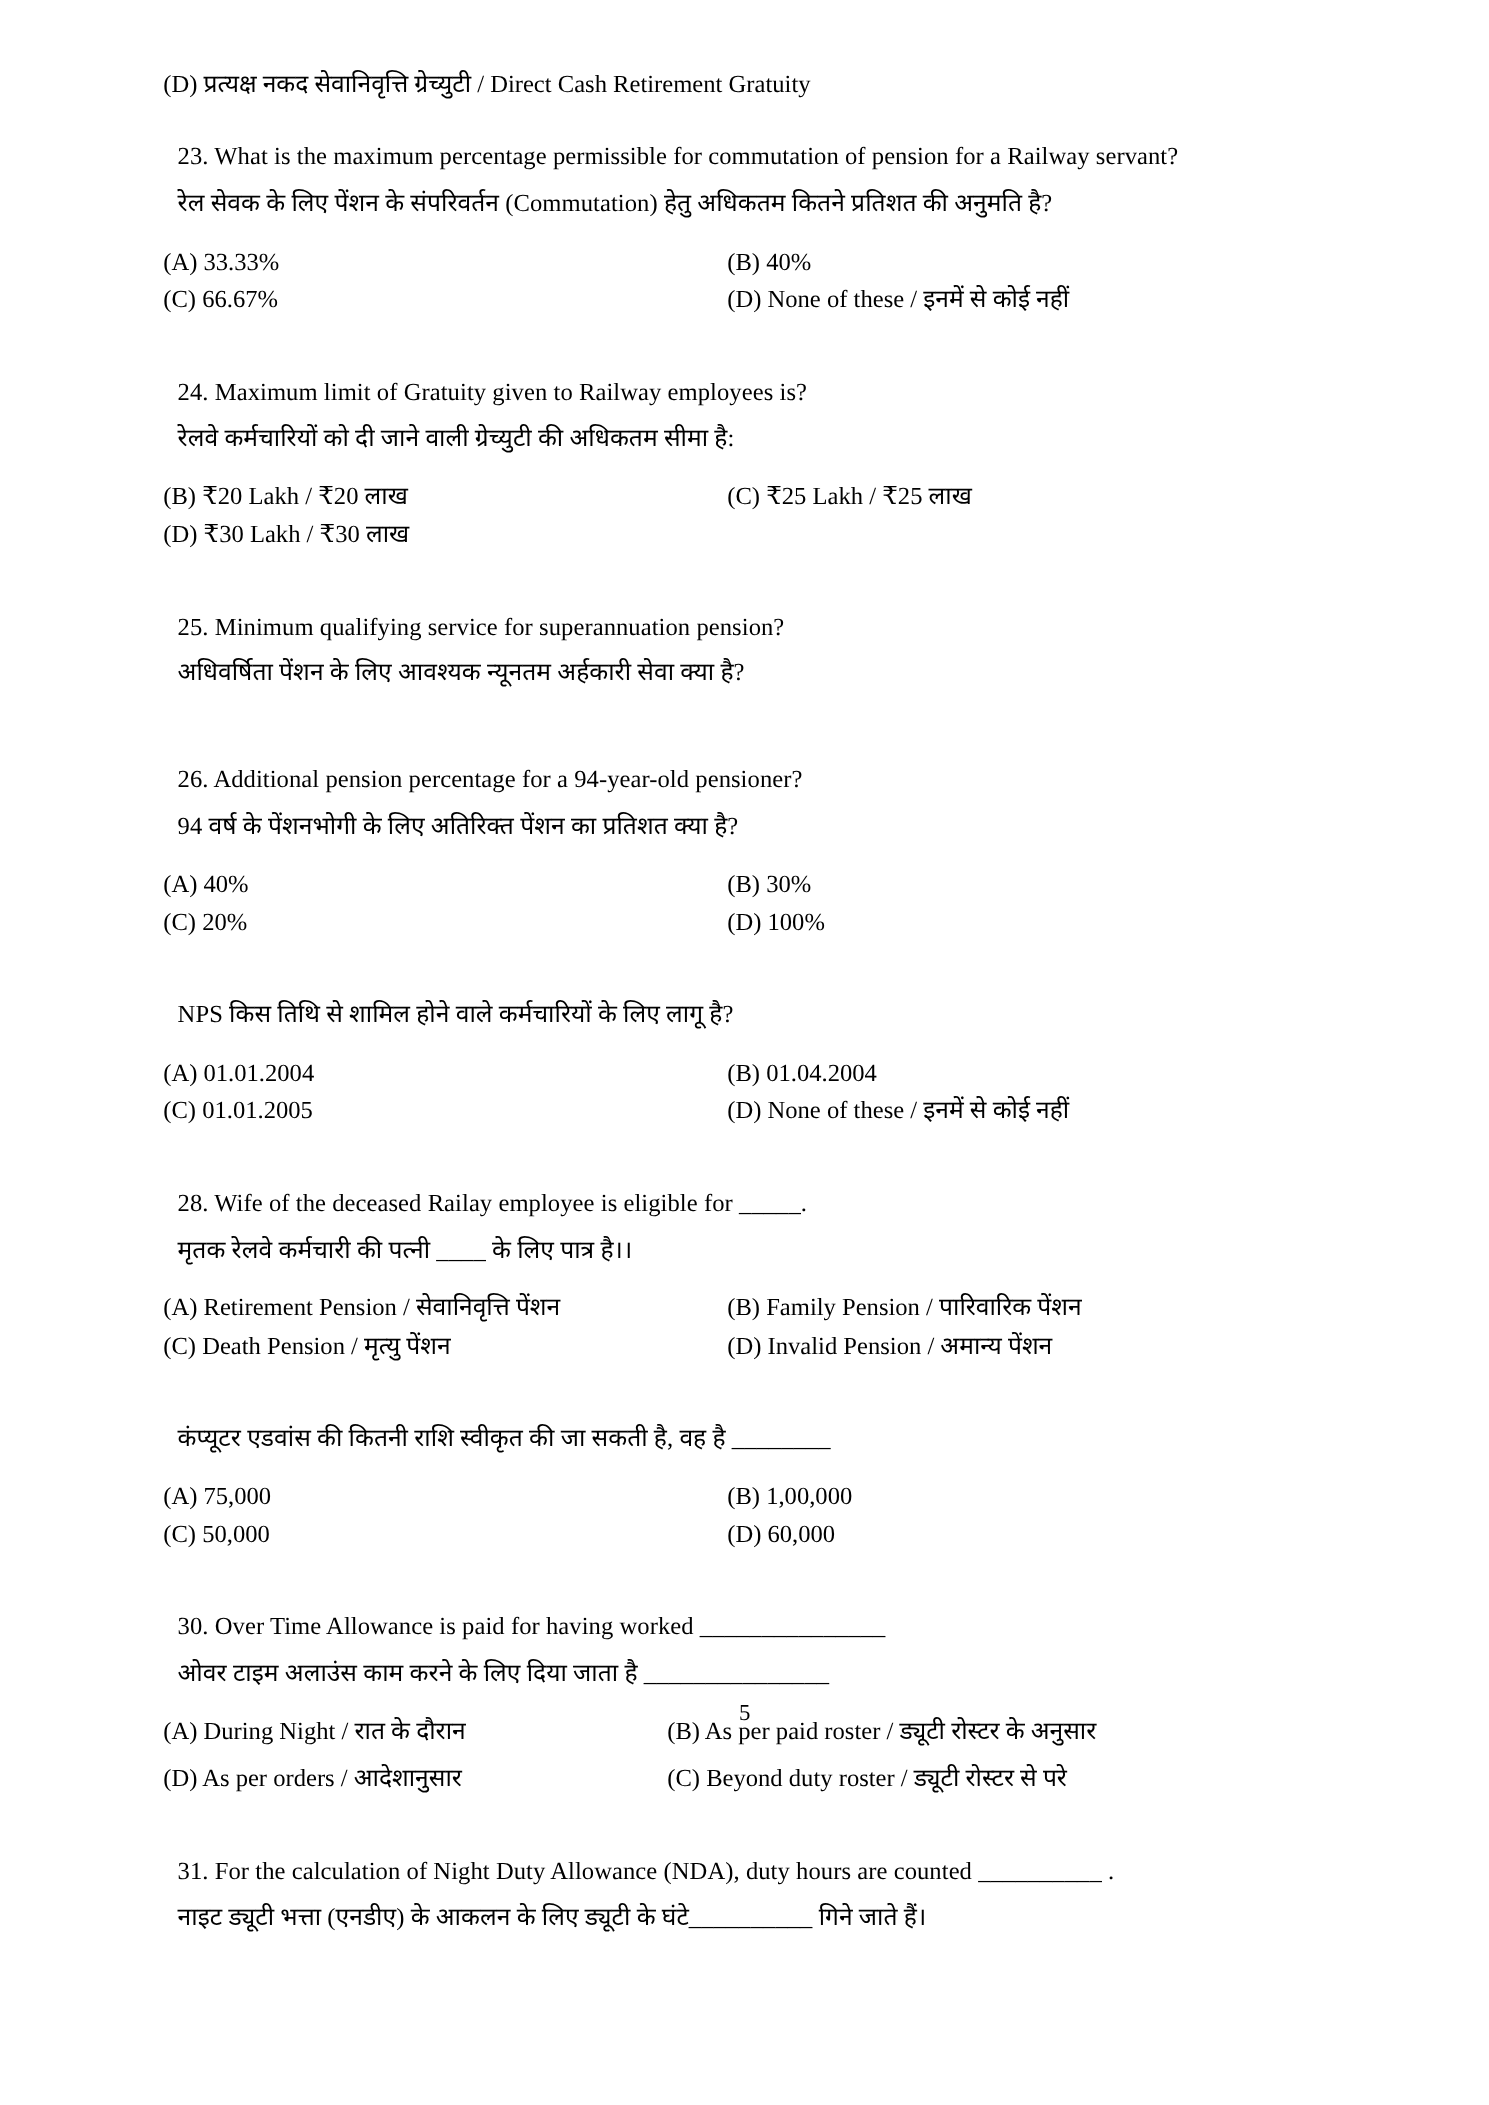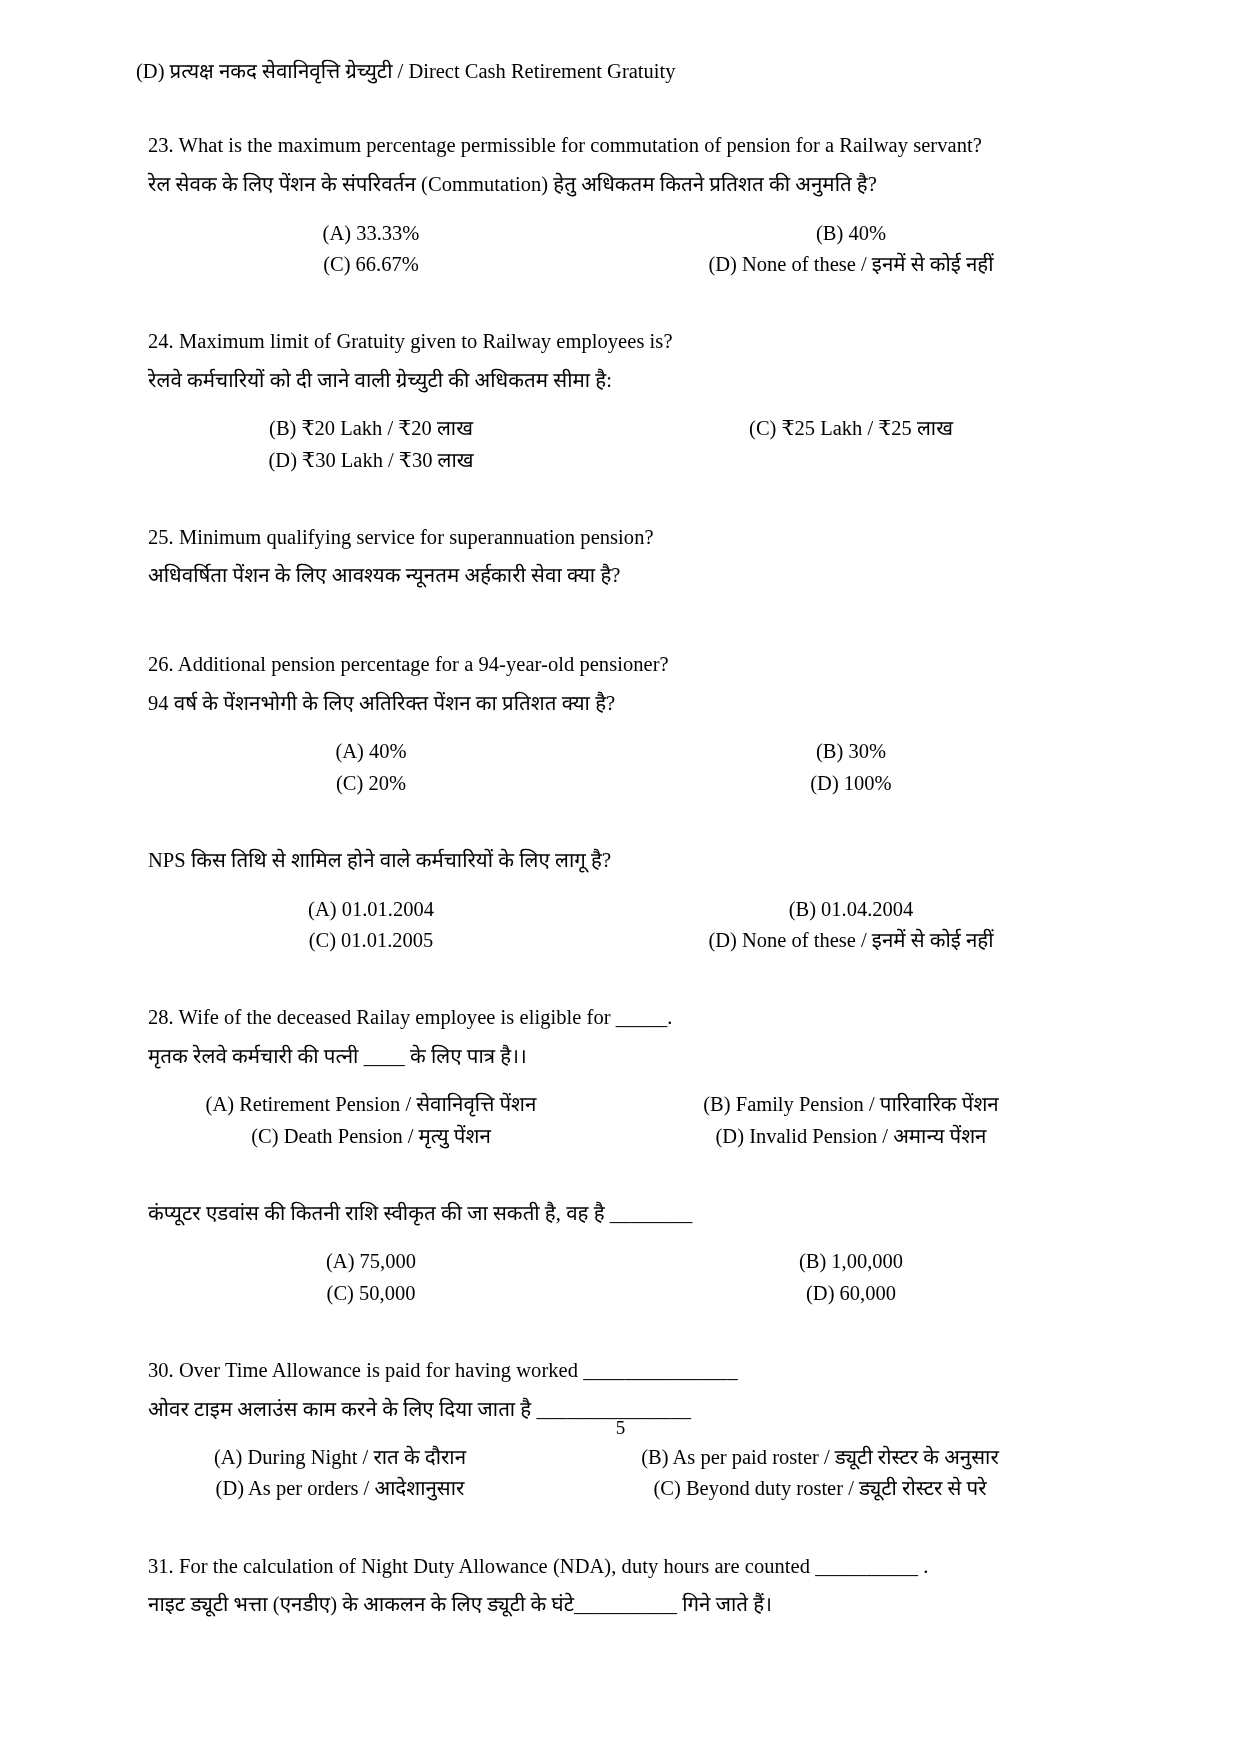--- a/index.html
+++ b/index.html
@@ -26,21 +26,21 @@
     position: absolute;
     left: 136px;
     top: 58px;
     width: 960px;
   }
 
   
   .carryover {
     font-size: 20.5px;
     line-height: 1.28;
-    margin: 0 0 48px 0;
+    margin: 0 0 34px 0;
     white-space: nowrap;
   }
 
   
   .qblock {
     margin: 0 0 0 0;
     padding: 0;
   }
   .qtext {
     font-size: 20.5px;
@@ -53,26 +53,25 @@
   .qtext.hi { letter-spacing: 0.05px; }
 
   
   .opts {
     margin-top: 22px;
     display: grid;
     grid-template-columns: 470px auto;
     row-gap: 4px;
     column-gap: 0px;
   }
-  .opts.wide { grid-template-columns: 408px auto; }
+  .opts.wide { grid-template-columns: 408px auto; gap: 12px; }
   .opt {
     font-size: 20.5px;
     line-height: 1.33;
     white-space: nowrap;
-    text-align: center;
   }
 
   .gap-after-opts { height: 38px; }
 
   .pagenum {
     position: absolute;
     left: 0;
     top: 1417px;
     width: 1241px;
     text-align: center;

